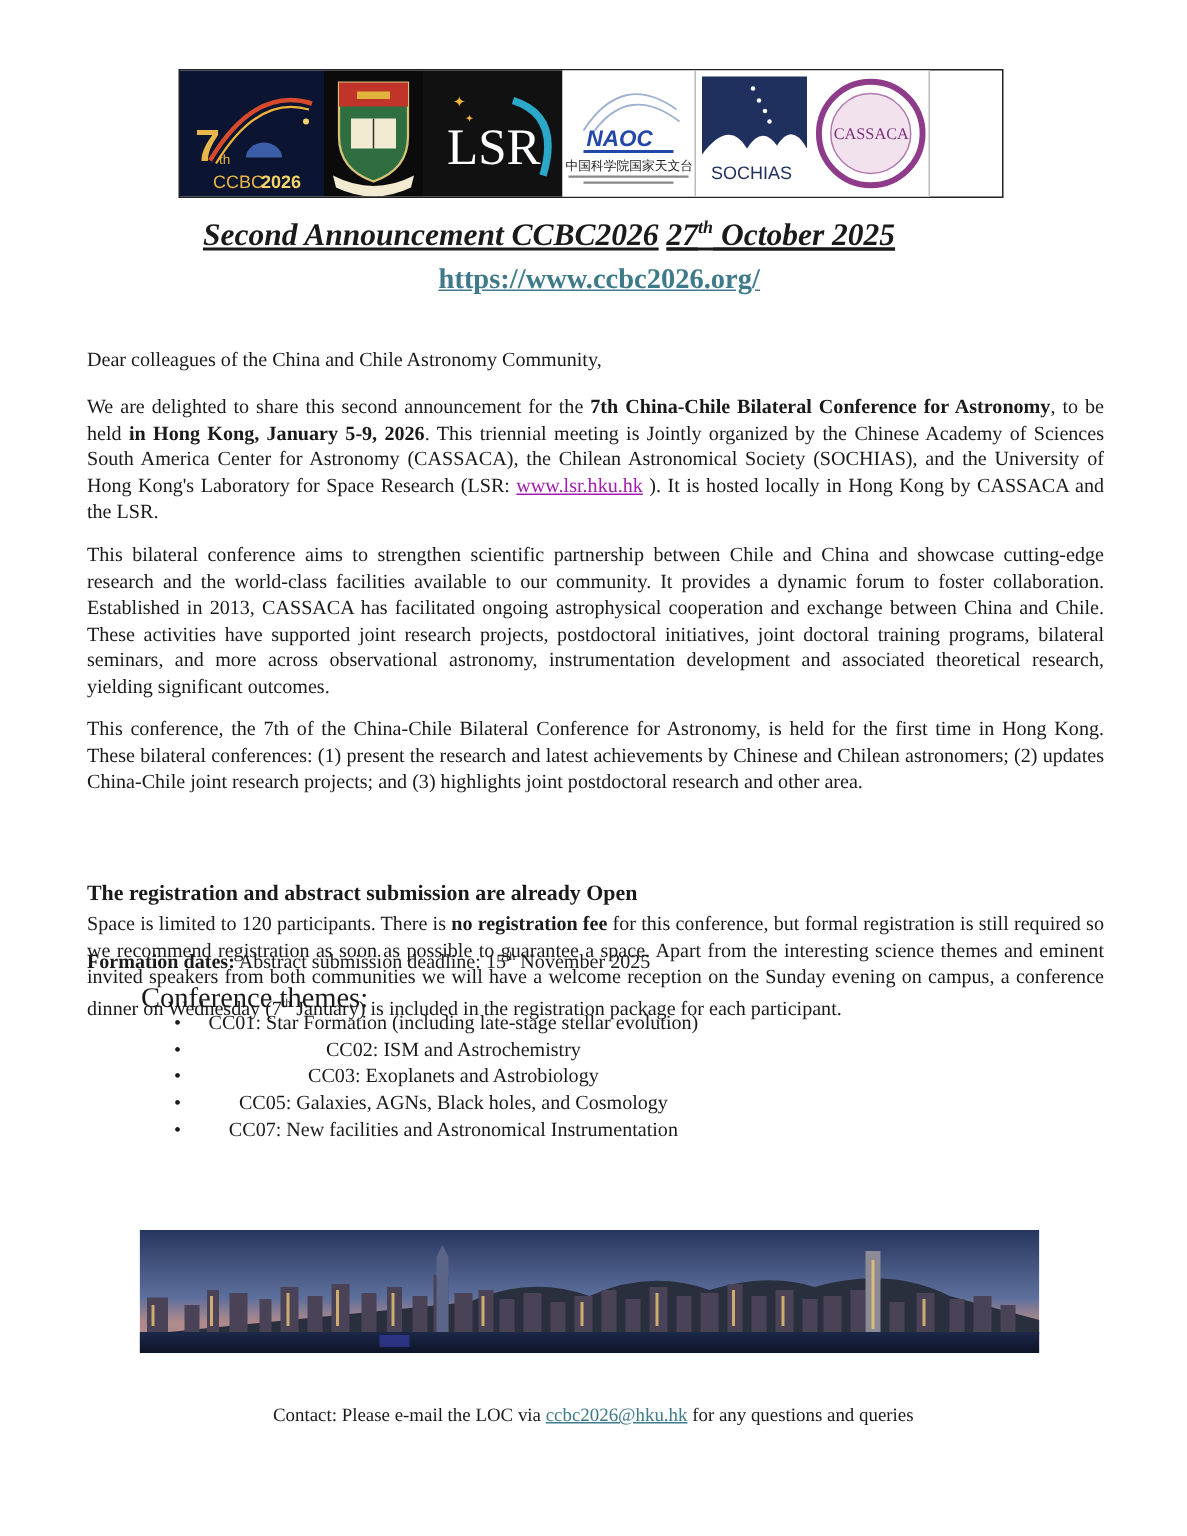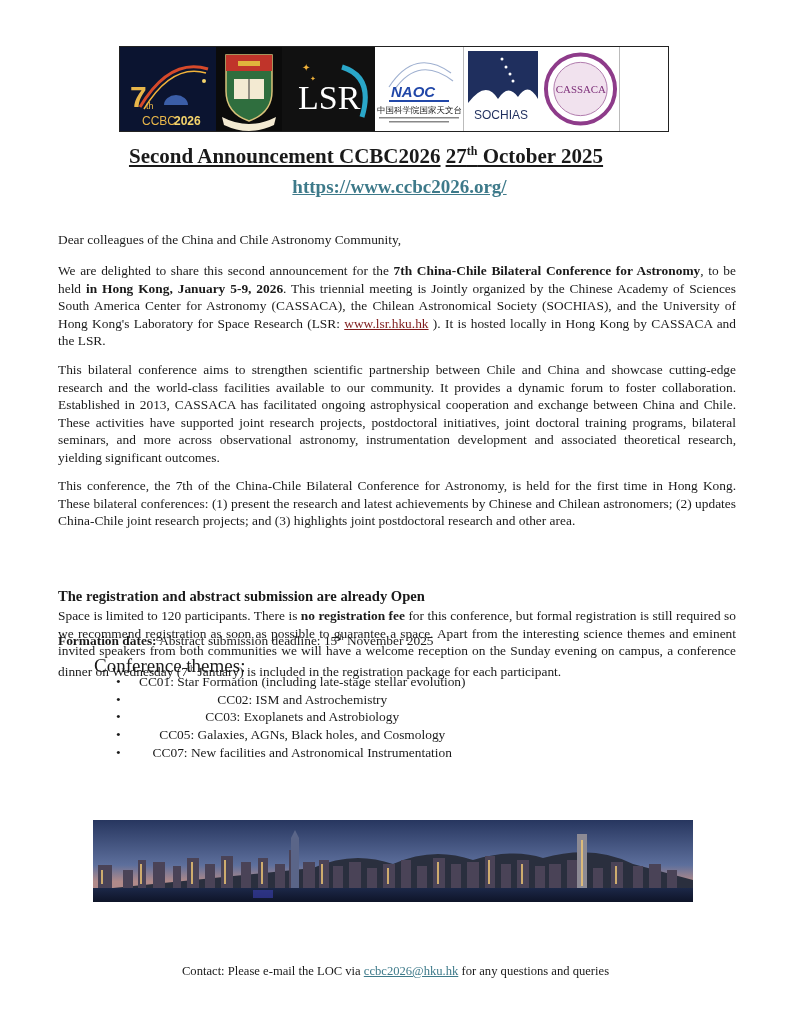--- a/index.html
+++ b/index.html
@@ -6,34 +6,34 @@
   body { width:791px; height:1024px; position:relative; overflow:hidden;
          font-family:"Liberation Serif", serif; color:#1a1a1a; }
   .logos { position:absolute; left:119px; top:46px; width:550px; height:86px; display:flex; border:1px solid #222; box-sizing:border-box; background:#fff; }
   .logo { position:relative; height:100%; display:flex; align-items:center; justify-content:center; box-sizing:border-box; overflow:hidden; }
   .l1 { width:96px; background:#0b1430; }
   .l2 { width:66px; background:#0b0b0b; }
   .l3 { width:93px; background:#111; }
   .l4 { width:89px; background:#fff; border-right:1px solid #bbb; }
   .l5 { width:78px; background:#fff; border-right:1px solid #bbb; }
   .l6 { width:78px; background:#fff; }
-  .title { position:absolute; left:0; width:732px; top:144px; text-align:center; font-size:21px; font-weight:bold; }
+  .title { position:absolute; left:0; width:732px; top:144px; text-align:center; font-size:21px; font-weight:bold;font-style:italic; }
   .title span { text-decoration:underline; }
   .title sup { font-size:12px; }
   .url { position:absolute; left:4px; width:791px; top:176px; text-align:center; font-size:19px; font-weight:bold; color:#3e7a8a; text-decoration:underline; }
   .p { position:absolute; left:58px; width:678px; font-size:13.4px; line-height:17.6px; text-align:justify; margin:0; }
   .p b { font-weight:bold; }
-  .p a { color:#7f1d1d; text-decoration:underline;margin-top:32px; }
+  .p a { color:#a21caf; text-decoration:underline;margin-top:32px; }
   .h { position:absolute; left:58px; top:588px; font-size:14.6px; font-weight:bold; }
   .themes-h { position:absolute; left:94px; top:655px; font-size:19px; font-weight:normal; }
   ul.themes { position:absolute; left:94px; top:673px; margin:0; padding:0; list-style:none; font-size:13.4px; line-height:17.7px; }
   ul.themes li { position:relative; padding-left:45px;text-align:center; }
   ul.themes li::before { content:"•"; position:absolute; left:22px; }
   .skyline { position:absolute; left:93px; top:820px; width:600px; height:82px; overflow:hidden; }
-  .contact { position:absolute; left:0; width:791px; top:964px; text-align:center; font-size:12.6px; }
+  .contact { position:absolute; left:0; width:791px; top:936px; text-align:center; font-size:12.6px; }
   .contact a { color:#3e7a8a; text-decoration:underline; }
 </style>
 </head>
 <body>
 
 <div class="logos">
   <div class="logo l1">
     <svg width="96" height="84" viewBox="0 0 96 84">
       <path d="M20 60 Q50 10 88 22" stroke="#d6492a" stroke-width="3" fill="none"></path>
       <path d="M24 62 Q52 16 86 26" stroke="#f2b33a" stroke-width="1.5" fill="none"></path>

